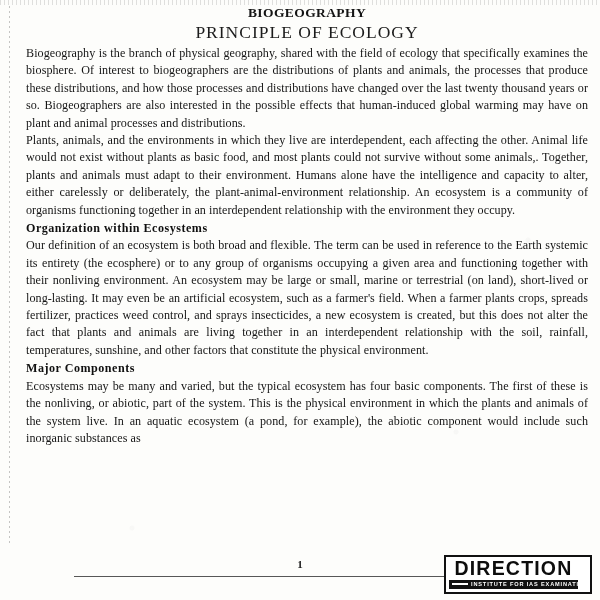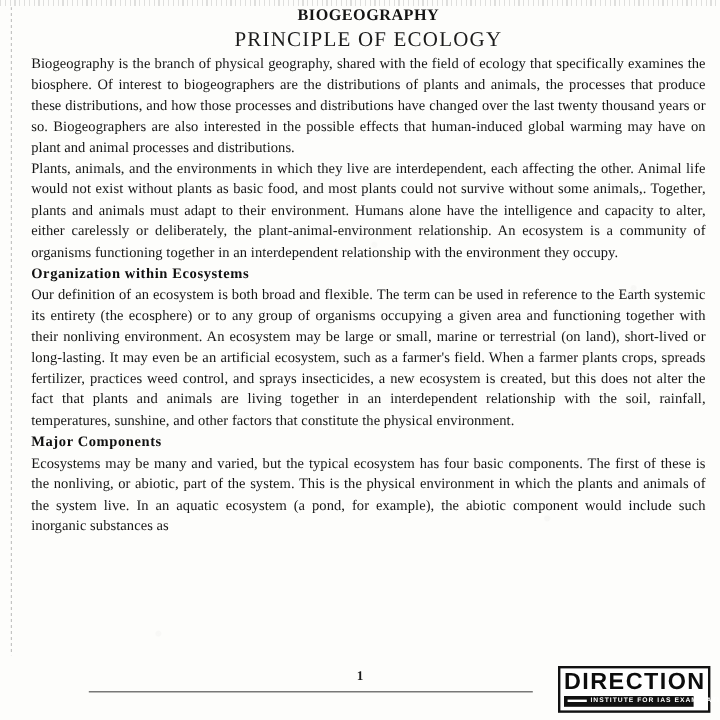--- a/index.html
+++ b/index.html
@@ -126,21 +126,21 @@
     width: 370px;
     height: 1px;
     background: #3a3a3a;
     opacity: 0.85;
   }
 
   .logo {
     position: absolute;
     right: 8px;
     top: 3px;
-    width: 127px;
+    width: 148px;
     background: #ffffff;
     border: 2px solid #111111;
     padding: 2px 12px 3px 3px;
     box-sizing: border-box;
   }
   .logo-name {
     font-family: "Liberation Sans", "DejaVu Sans", sans-serif;
     font-weight: bold;
     font-size: 19.5px;
     letter-spacing: 1.2px;

